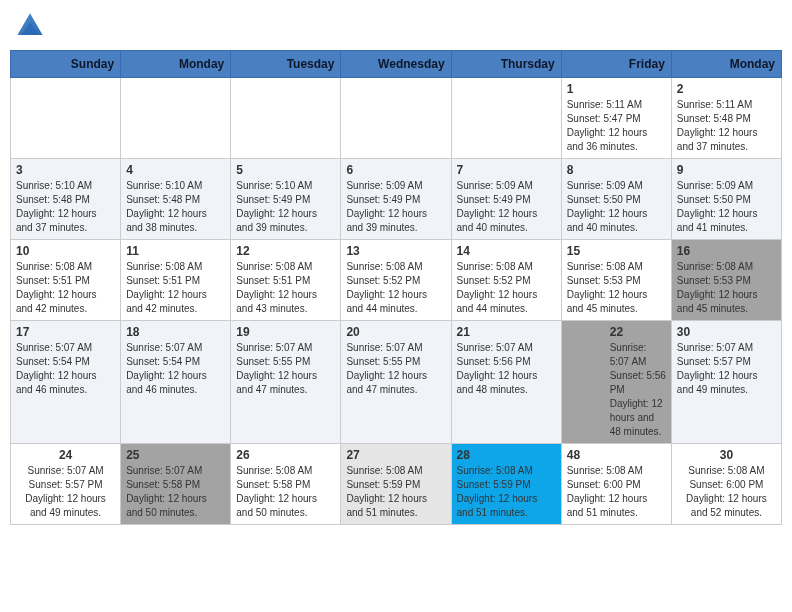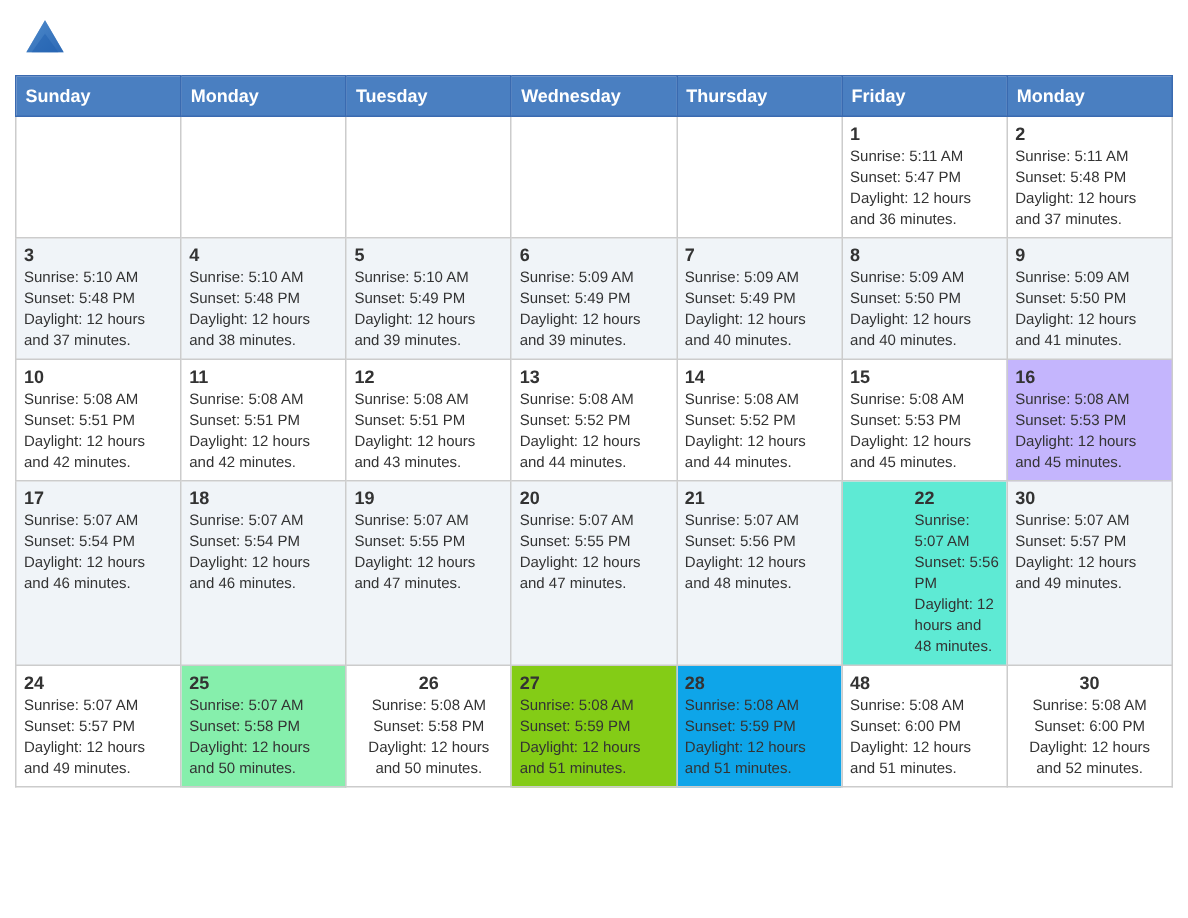--- a/index.html
+++ b/index.html
@@ -47,22 +47,22 @@
       color: #555;
       margin-top: 2px;
     }
     .calendar {
       width: 100%;
       border-collapse: collapse;
       font-size: 11px;
     }
     .calendar th {
       background-color: #4a7fc1;
-      color: #ffffff;
-      text-align: left;
+      color: #0f172a;
+      text-align: right;
       padding: 6px 6px;
       font-size: 12px;
       font-weight: bold;
       border: 1px solid #3a6ab0;
     }
     .calendar td {
       vertical-align: top;
       padding: 4px 5px;
       border: 1px solid #ccc;
       width: calc(100% / 7);
@@ -242,21 +242,21 @@
 Daylight: 12 hours
 and 44 minutes.</div>
         </td>
         <td style="background: rgb(255, 255, 255);">
           <span class="day-number">15</span>
           <div class="day-info">Sunrise: 5:08 AM
 Sunset: 5:53 PM
 Daylight: 12 hours
 and 45 minutes.</div>
         </td>
-        <td style="background: #c4b5fd;">
+        <td style="background: #a3a3a3;">
           <span class="day-number">16</span>
           <div class="day-info">Sunrise: 5:08 AM
 Sunset: 5:53 PM
 Daylight: 12 hours
 and 45 minutes.</div>
         </td>
       </tr>
       <tr class="week-row">
         <td style="background: rgb(240, 244, 248); margin-left: 24px;">
           <span class="day-number">17</span>
@@ -286,58 +286,58 @@
 Daylight: 12 hours
 and 47 minutes.</div>
         </td>
         <td style="background: rgb(240, 244, 248);">
           <span class="day-number">21</span>
           <div class="day-info">Sunrise: 5:07 AM
 Sunset: 5:56 PM
 Daylight: 12 hours
 and 48 minutes.</div>
         </td>
-        <td style="background: #5eead4; padding-left: 48px;">
+        <td style="background: #a3a3a3; padding-left: 48px;">
           <span class="day-number">22</span>
           <div class="day-info">Sunrise: 5:07 AM
 Sunset: 5:56 PM
 Daylight: 12 hours
 and 48 minutes.</div>
         </td>
         <td style="background: rgb(240, 244, 248);">
           <span class="day-number">30</span>
           <div class="day-info">Sunrise: 5:07 AM
 Sunset: 5:57 PM
 Daylight: 12 hours
 and 49 minutes.</div>
         </td>
       </tr>
       <tr class="week-row">
-        <td style="background: rgb(255, 255, 255);">
+        <td style="background: rgb(255, 255, 255); text-align: center;">
           <span class="day-number">24</span>
           <div class="day-info">Sunrise: 5:07 AM
 Sunset: 5:57 PM
 Daylight: 12 hours
 and 49 minutes.</div>
         </td>
-        <td style="background: #86efac;">
+        <td style="background: #a3a3a3;">
           <span class="day-number">25</span>
           <div class="day-info">Sunrise: 5:07 AM
 Sunset: 5:58 PM
 Daylight: 12 hours
 and 50 minutes.</div>
         </td>
-        <td style="background: rgb(255, 255, 255); text-align: center;">
+        <td style="background: rgb(255, 255, 255);">
           <span class="day-number">26</span>
           <div class="day-info">Sunrise: 5:08 AM
 Sunset: 5:58 PM
 Daylight: 12 hours
 and 50 minutes.</div>
         </td>
-        <td style="background: #84cc16; margin-left: 24px;">
+        <td style="background: #e5e5e5; margin-left: 24px;">
           <span class="day-number">27</span>
           <div class="day-info">Sunrise: 5:08 AM
 Sunset: 5:59 PM
 Daylight: 12 hours
 and 51 minutes.</div>
         </td>
         <td style="background: #0ea5e9;">
           <span class="day-number">28</span>
           <div class="day-info">Sunrise: 5:08 AM
 Sunset: 5:59 PM

